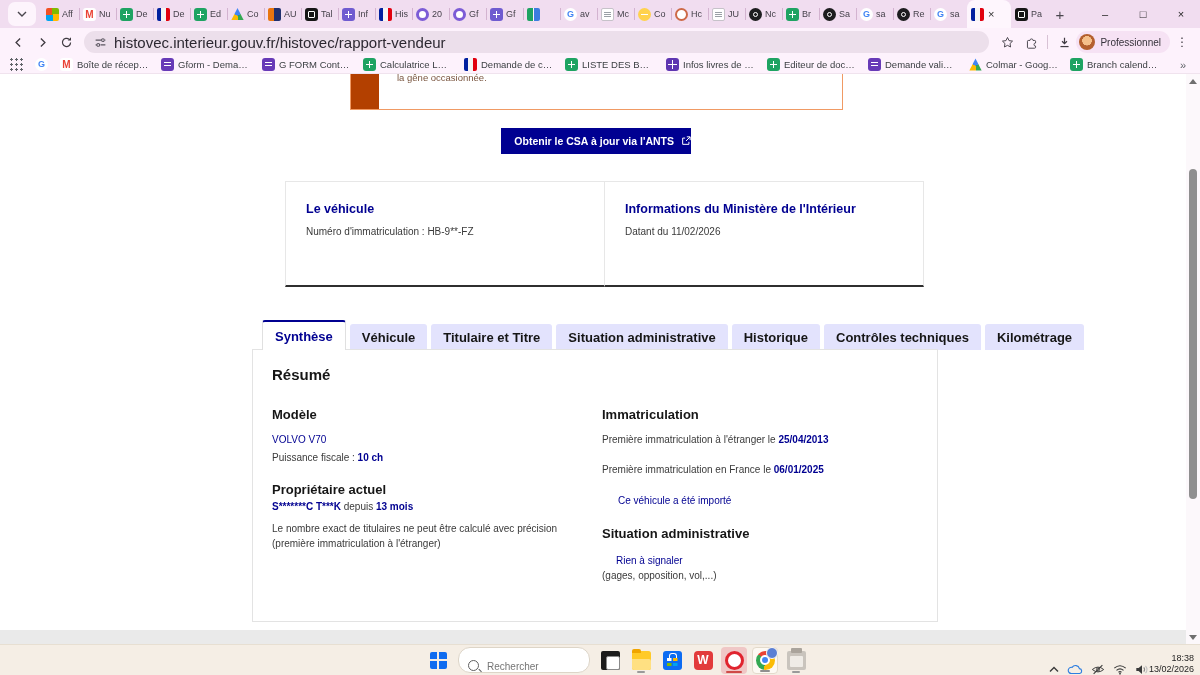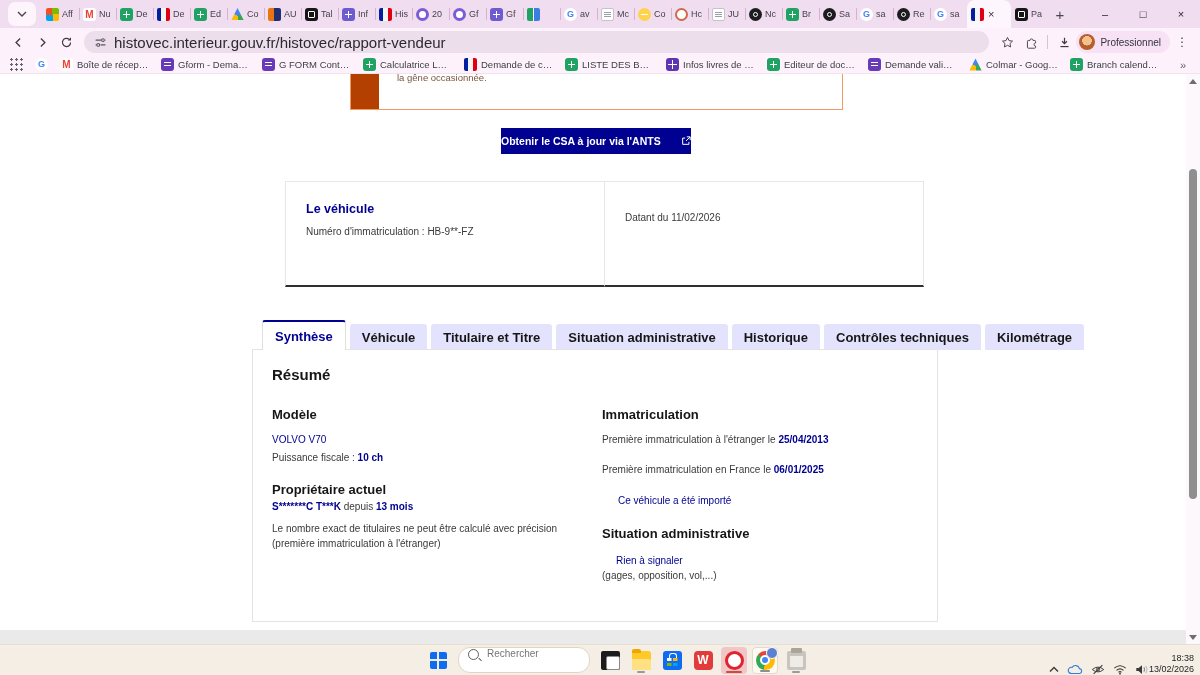--- a/index.html
+++ b/index.html
@@ -82,21 +82,21 @@
 
   
   #page{position:absolute;top:74px;left:0;width:1186px;height:571px;background:#fff;overflow:hidden;}
 
   #alert{position:absolute;left:350px;top:-60px;width:493px;height:96px;background:#fff;
          border:1px solid #f09a64;box-sizing:border-box;}
   #alert .block{position:absolute;left:0;top:0;bottom:0;width:28px;background:#b34000;}
   #alert .atext{position:absolute;left:46px;right:10px;top:55px;font-size:9.5px;line-height:15px;color:#7a5640;}
 
   #cta{position:absolute;left:501px;top:54px;width:190px;height:26px;background:#000091;color:#fff;
-       display:flex;align-items:center;justify-content:space-between;gap:7px;font-size:10.5px;font-weight:bold;cursor:pointer;}
+       display:flex;align-items:center;justify-content:flex-end;gap:7px;font-size:10.5px;font-weight:bold;cursor:pointer;}
 
   .card{position:absolute;top:107px;width:320px;height:106px;background:#fff;border:1px solid #e7e7e7;
         border-bottom:2px solid #2f2f2f;box-sizing:border-box;padding:20px;}
   .card:nth-child(1){left:285px;}
   .card:nth-child(2){left:604px;}
   .card-title{color:#000091;font-weight:bold;font-size:12.5px;}
   .card-body{margin-top:10px;font-size:10px;color:#3a3a3a;}
 
   #dsfr-tabs{position:absolute;left:262px;top:246px;height:30px;display:flex;gap:4px;align-items:flex-end;}
   .dtab{height:26px;padding:0 12px;background:#e3e3fd;color:#161616;font-weight:bold;font-size:13px;
@@ -123,21 +123,21 @@
   .arrow-down{bottom:5px;border-top:5px solid #6f6f6f;}
 
   
   #taskbar{position:absolute;left:0;right:0;bottom:0;height:30px;background:#f5eee5;border-top:1px solid #e7dfd2;}
   #tb-center{position:absolute;left:425px;top:0;height:30px;display:flex;align-items:center;gap:7px;}
   .ti-win{width:17px;height:17px;background:#0f6cf0;border-radius:2px;
       -webkit-mask:none;position:relative;}
   .ti-win::before{content:"";position:absolute;left:0;top:7.5px;width:17px;height:2px;background:#f5eee5;}
   .ti-win::after{content:"";position:absolute;top:0;left:7.5px;height:17px;width:2px;background:#f5eee5;}
   #tb-search{width:132px;height:22px;background:#fff;border:1px solid #ddd5c8;border-radius:12px;
-             display:flex;align-items:flex-end;gap:6px;padding:12px 9px;box-sizing:border-box;}
+             display:flex;align-items:flex-start;gap:6px;padding:12px 9px;box-sizing:border-box;}
   .tb-search-input{border:none;outline:none;background:transparent;font-size:10px;color:#555;width:100px;
                    font-family:"Liberation Sans",sans-serif;}
   .mag{width:9px;height:9px;border:1.4px solid #5f5f5f;border-radius:50%;position:relative;flex:none;}
   .mag::after{content:"";position:absolute;width:4px;height:1.4px;background:#5f5f5f;transform:rotate(45deg);right:-3.5px;bottom:-1px;}
   .ta{width:26px;height:27px;display:flex;align-items:center;justify-content:center;position:relative;cursor:pointer;border-radius:4px;}
   .ta.hl-red{background:#f0c7c6;}
   .ta.hl-active{background:#fdf9f3;border:1px solid #e3dacb;box-sizing:border-box;}
   .ta.run::after{content:"";position:absolute;bottom:1px;left:50%;transform:translateX(-50%);width:8px;height:2px;border-radius:1px;background:#9a9a9a;}
   .ta.hl-red.run::after{width:16px;background:#cf4a47;}
   .ta.hl-active.run::after{width:10px;background:#8f8f8f;}
@@ -413,20 +413,21 @@
       <path d="M7 1h4v4M10.8 1.2L6 6" stroke="#fff" stroke-width="1.2" fill="none"></path>
     </svg>
   </div>
 
   <div id="cards">
       <div class="card">
         <div class="card-title">Le véhicule</div>
         <div class="card-body">Numéro d'immatriculation : HB-9**-FZ</div>
       </div>
       <div class="card">
+        <div class="card-title">Informations du Ministère de l'Intérieur</div>
         <div class="card-body">Datant du 11/02/2026</div>
       </div>
     </div>
 
   <div id="dsfr-tabs">
       <div class="dtab active">Synthèse</div>
       <div class="dtab">Véhicule</div>
       <div class="dtab">Titulaire et Titre</div>
       <div class="dtab">Situation administrative</div>
       <div class="dtab">Historique</div>

